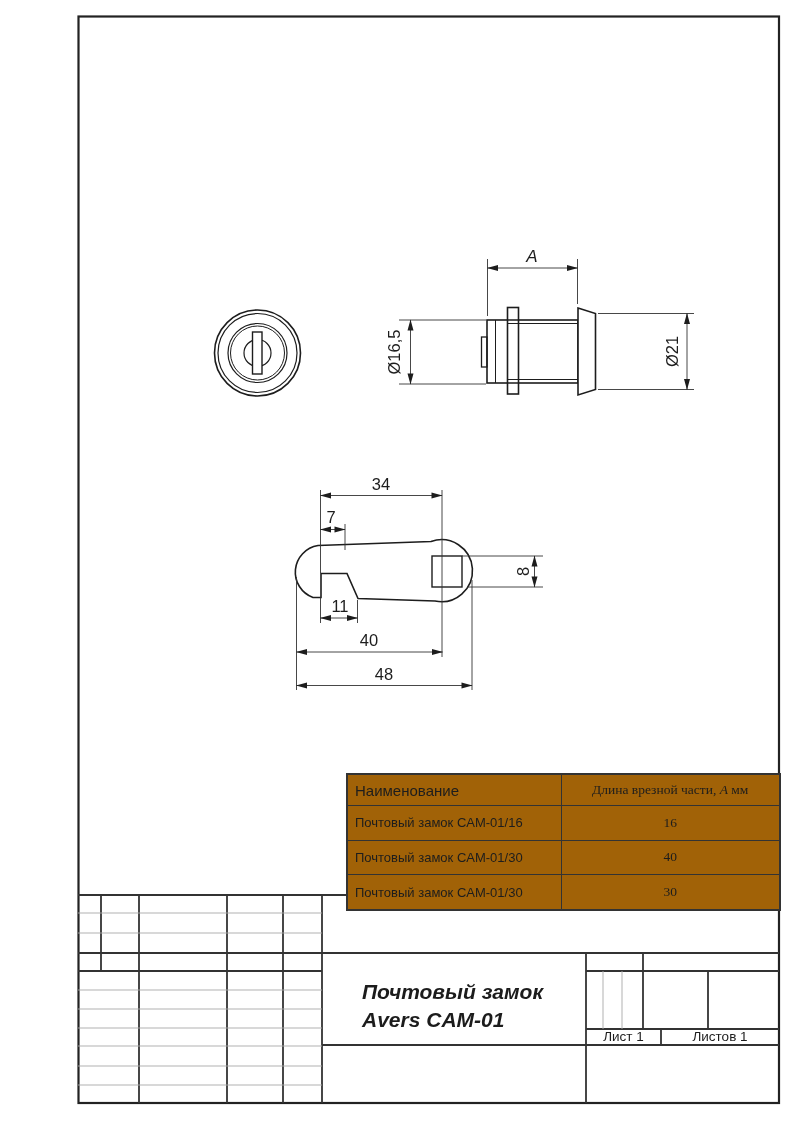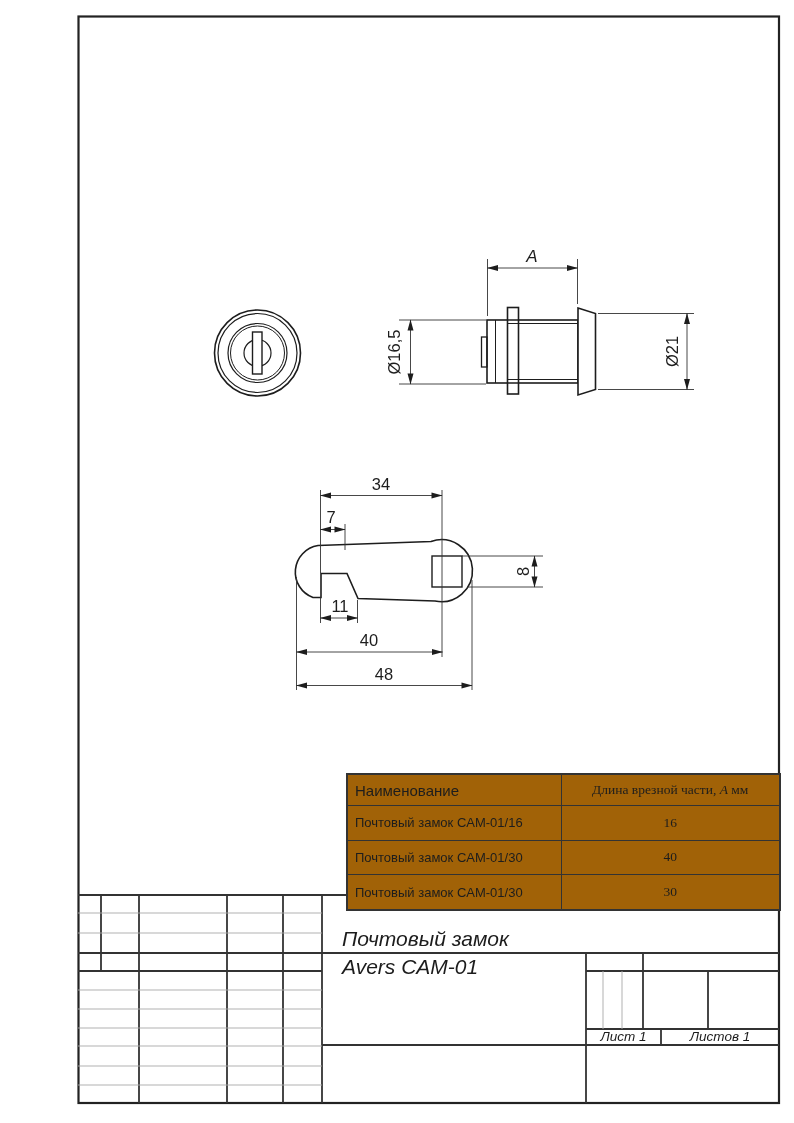--- a/index.html
+++ b/index.html
@@ -15,26 +15,26 @@
               border-collapse:collapse;table-layout:fixed;background:#a16207;}
   .spec-table th,.spec-table td{border:1.5px solid #333;padding:0 0 0 7px;
               font-weight:normal;text-align:left;overflow:hidden;white-space:nowrap;}
   .spec-table{border:2px solid #333;}
   .spec-table thead th{height:30px;font-size:15px;}
   .spec-table tbody td{height:27px;font-size:13px;}
   .spec-table .val{text-align:center;padding:0;font-size:13.5px;font-family:Liberation Serif, serif;}
   .hdr-var{font-style:italic;}
 
   
-  .tb-title{position:absolute;left:322px;top:907px;width:264px;height:92px;
-            box-sizing:border-box;padding-left:20px;display:flex;flex-direction:column;
+  .tb-title{position:absolute;left:322px;top:960px;width:264px;height:92px;
+            box-sizing:border-box;padding-left:40px;display:flex;flex-direction:column;
             justify-content:center;font-size:21px;font-style:italic;line-height:28px;
-            color:#1c1c1c;}
+            color:#1c1c1c;font-weight:bold;}
   .tb-sheet{position:absolute;top:1029px;height:16px;line-height:16px;text-align:center;
-            font-size:13.5px;font-style:italic;}
+            font-size:13.5px;}
   .tb-sheet.s1{left:586px;width:75px;}
   .tb-sheet.s2{left:661px;width:118px;border-radius:8px;}
 </style>
 </head>
 <body>
 
 <div class="page">
 
   <svg width="794" height="1123" viewBox="0 0 794 1123">
     <defs>

